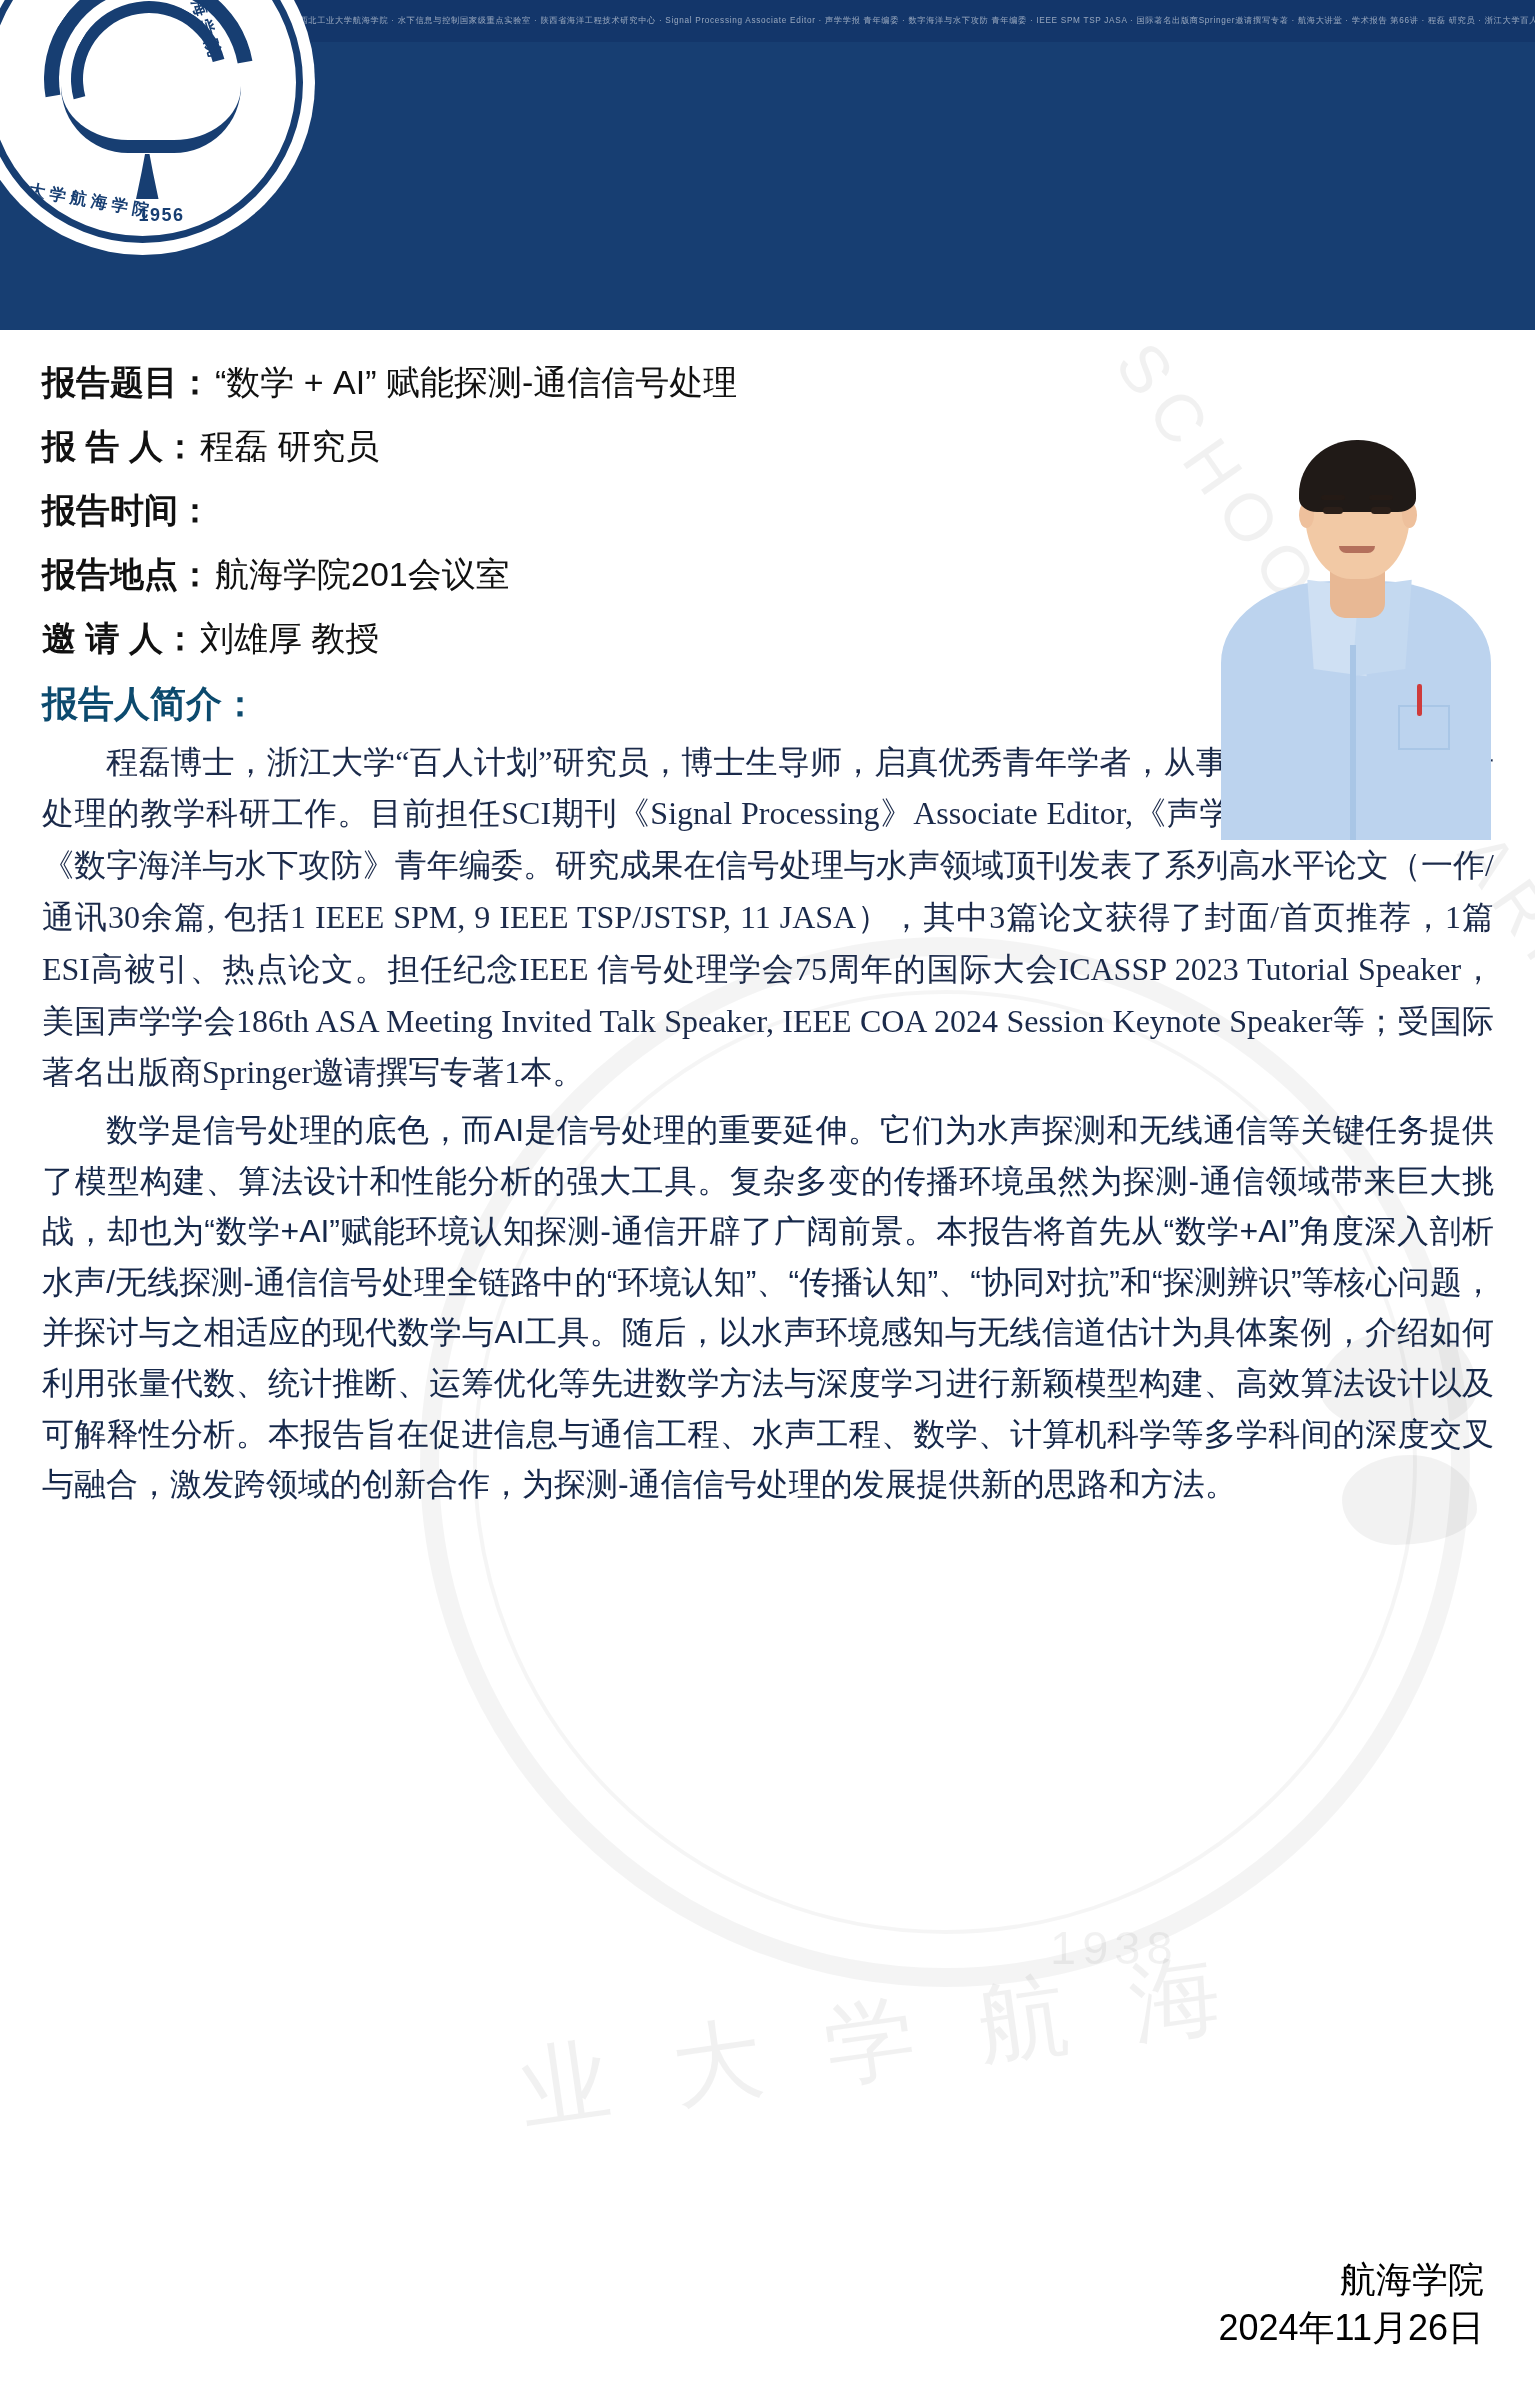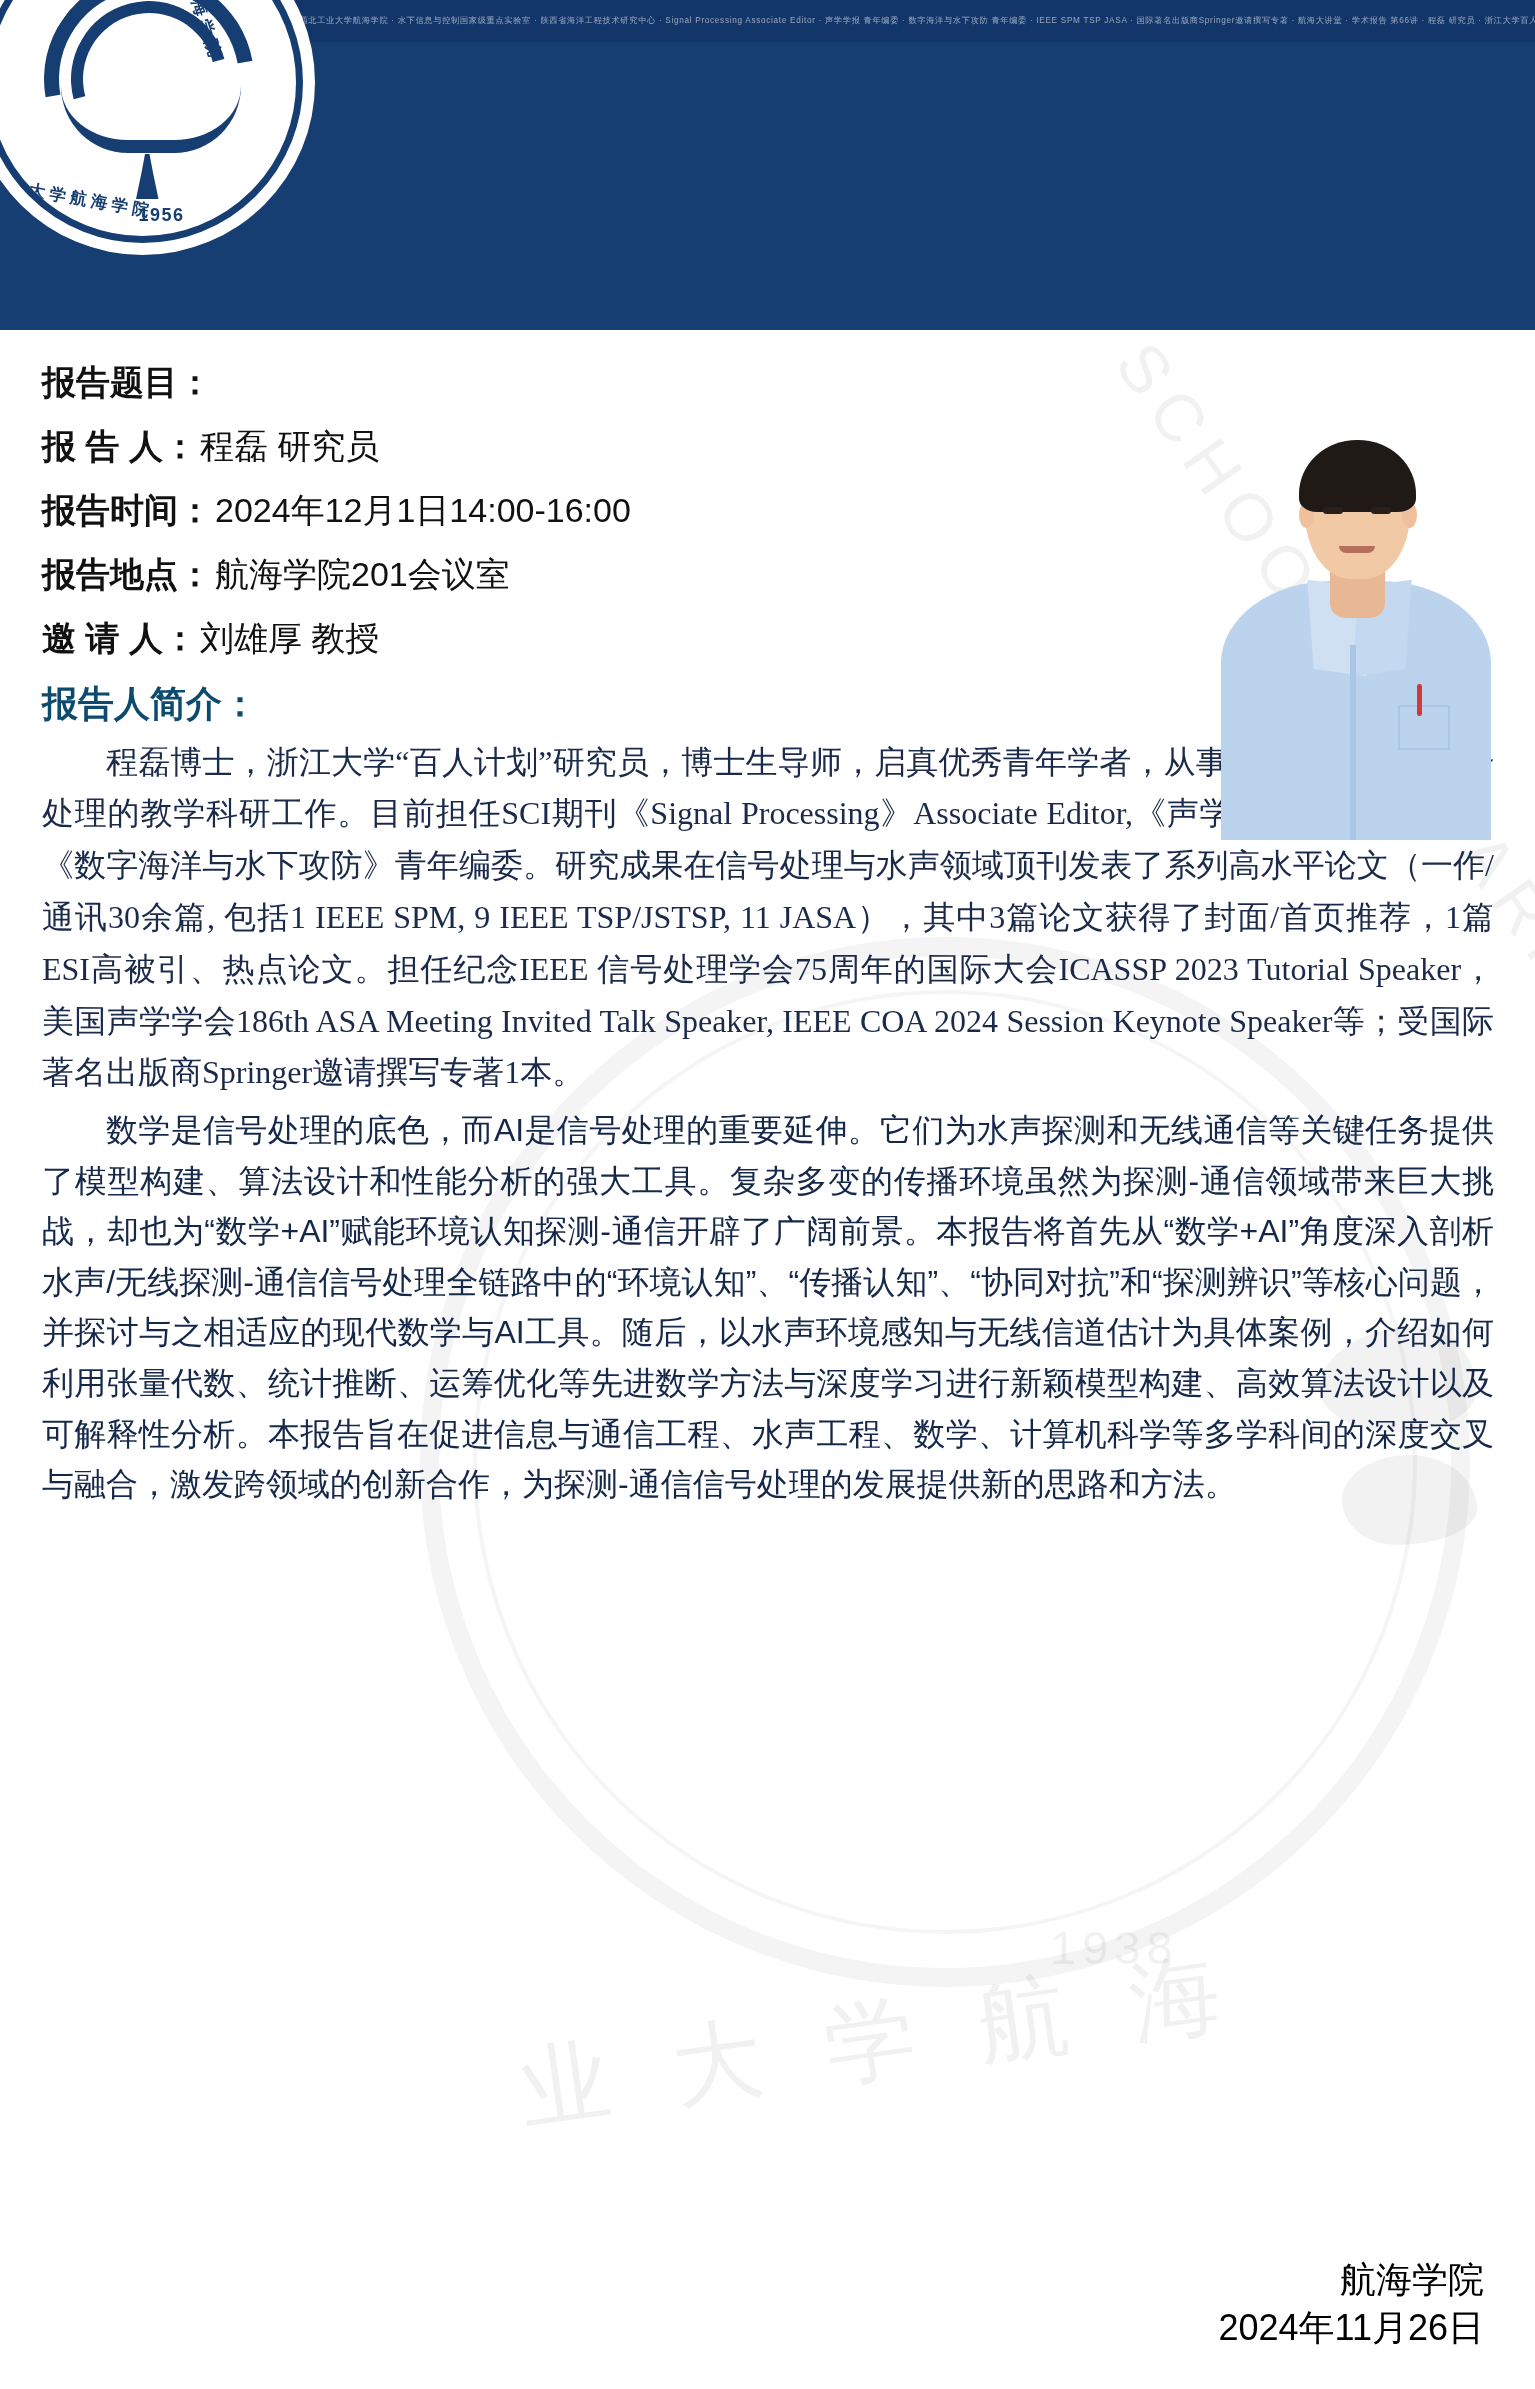--- a/index.html
+++ b/index.html
@@ -427,30 +427,30 @@
   <div class="p-eye-r"></div>
   <div class="p-mouth"></div>
 </div>
 
 <div class="content">
 
   <div class="info-block">
     <div class="info-row">
       <span class="info-label">报告题目</span>
       <span class="info-sep">：</span>
+      <span class="info-value">“数学 + AI” 赋能探测-通信信号处理</span>
     </div>
     <div class="info-row">
       <span class="info-label">报 告 人</span>
       <span class="info-sep">：</span>
       <span class="info-value">程磊 研究员</span>
     </div>
     <div class="info-row">
       <span class="info-label">报告时间</span>
       <span class="info-sep">：</span>
-      <span class="info-value">2024年12月1日14:00-16:00</span>
     </div>
     <div class="info-row">
       <span class="info-label">报告地点</span>
       <span class="info-sep">：</span>
       <span class="info-value">航海学院201会议室</span>
     </div>
     <div class="info-row">
       <span class="info-label">邀 请 人</span>
       <span class="info-sep">：</span>
       <span class="info-value">刘雄厚 教授</span>

